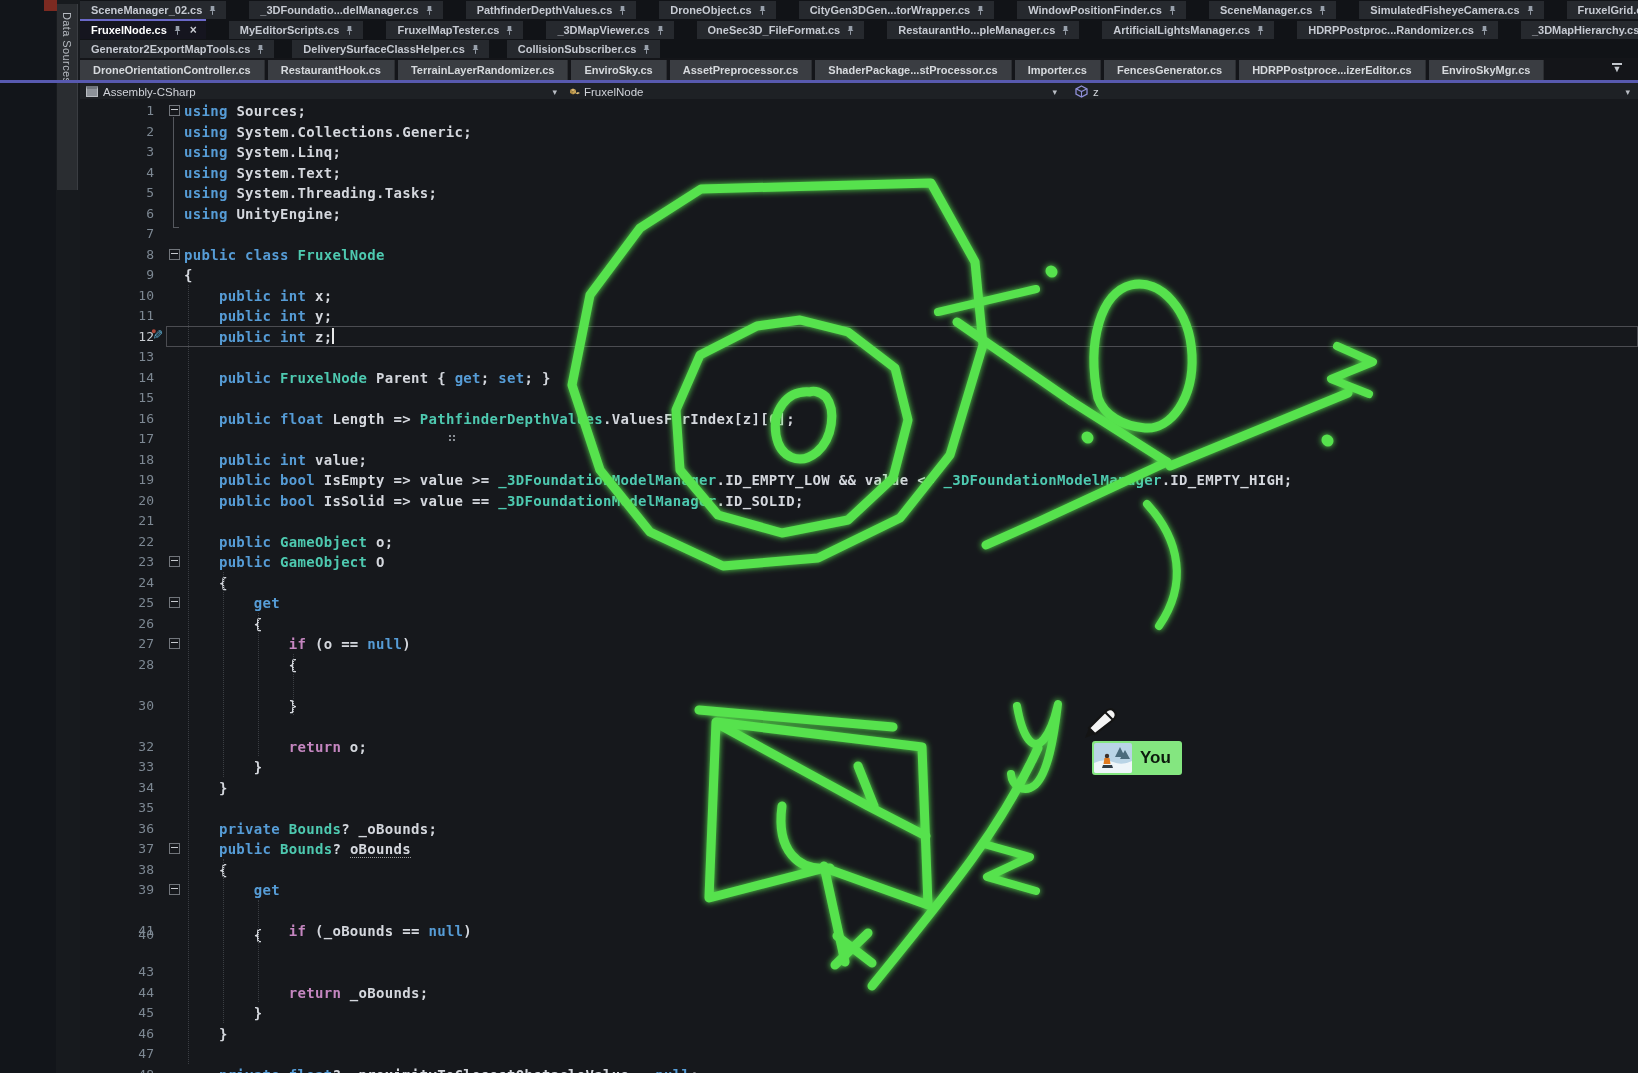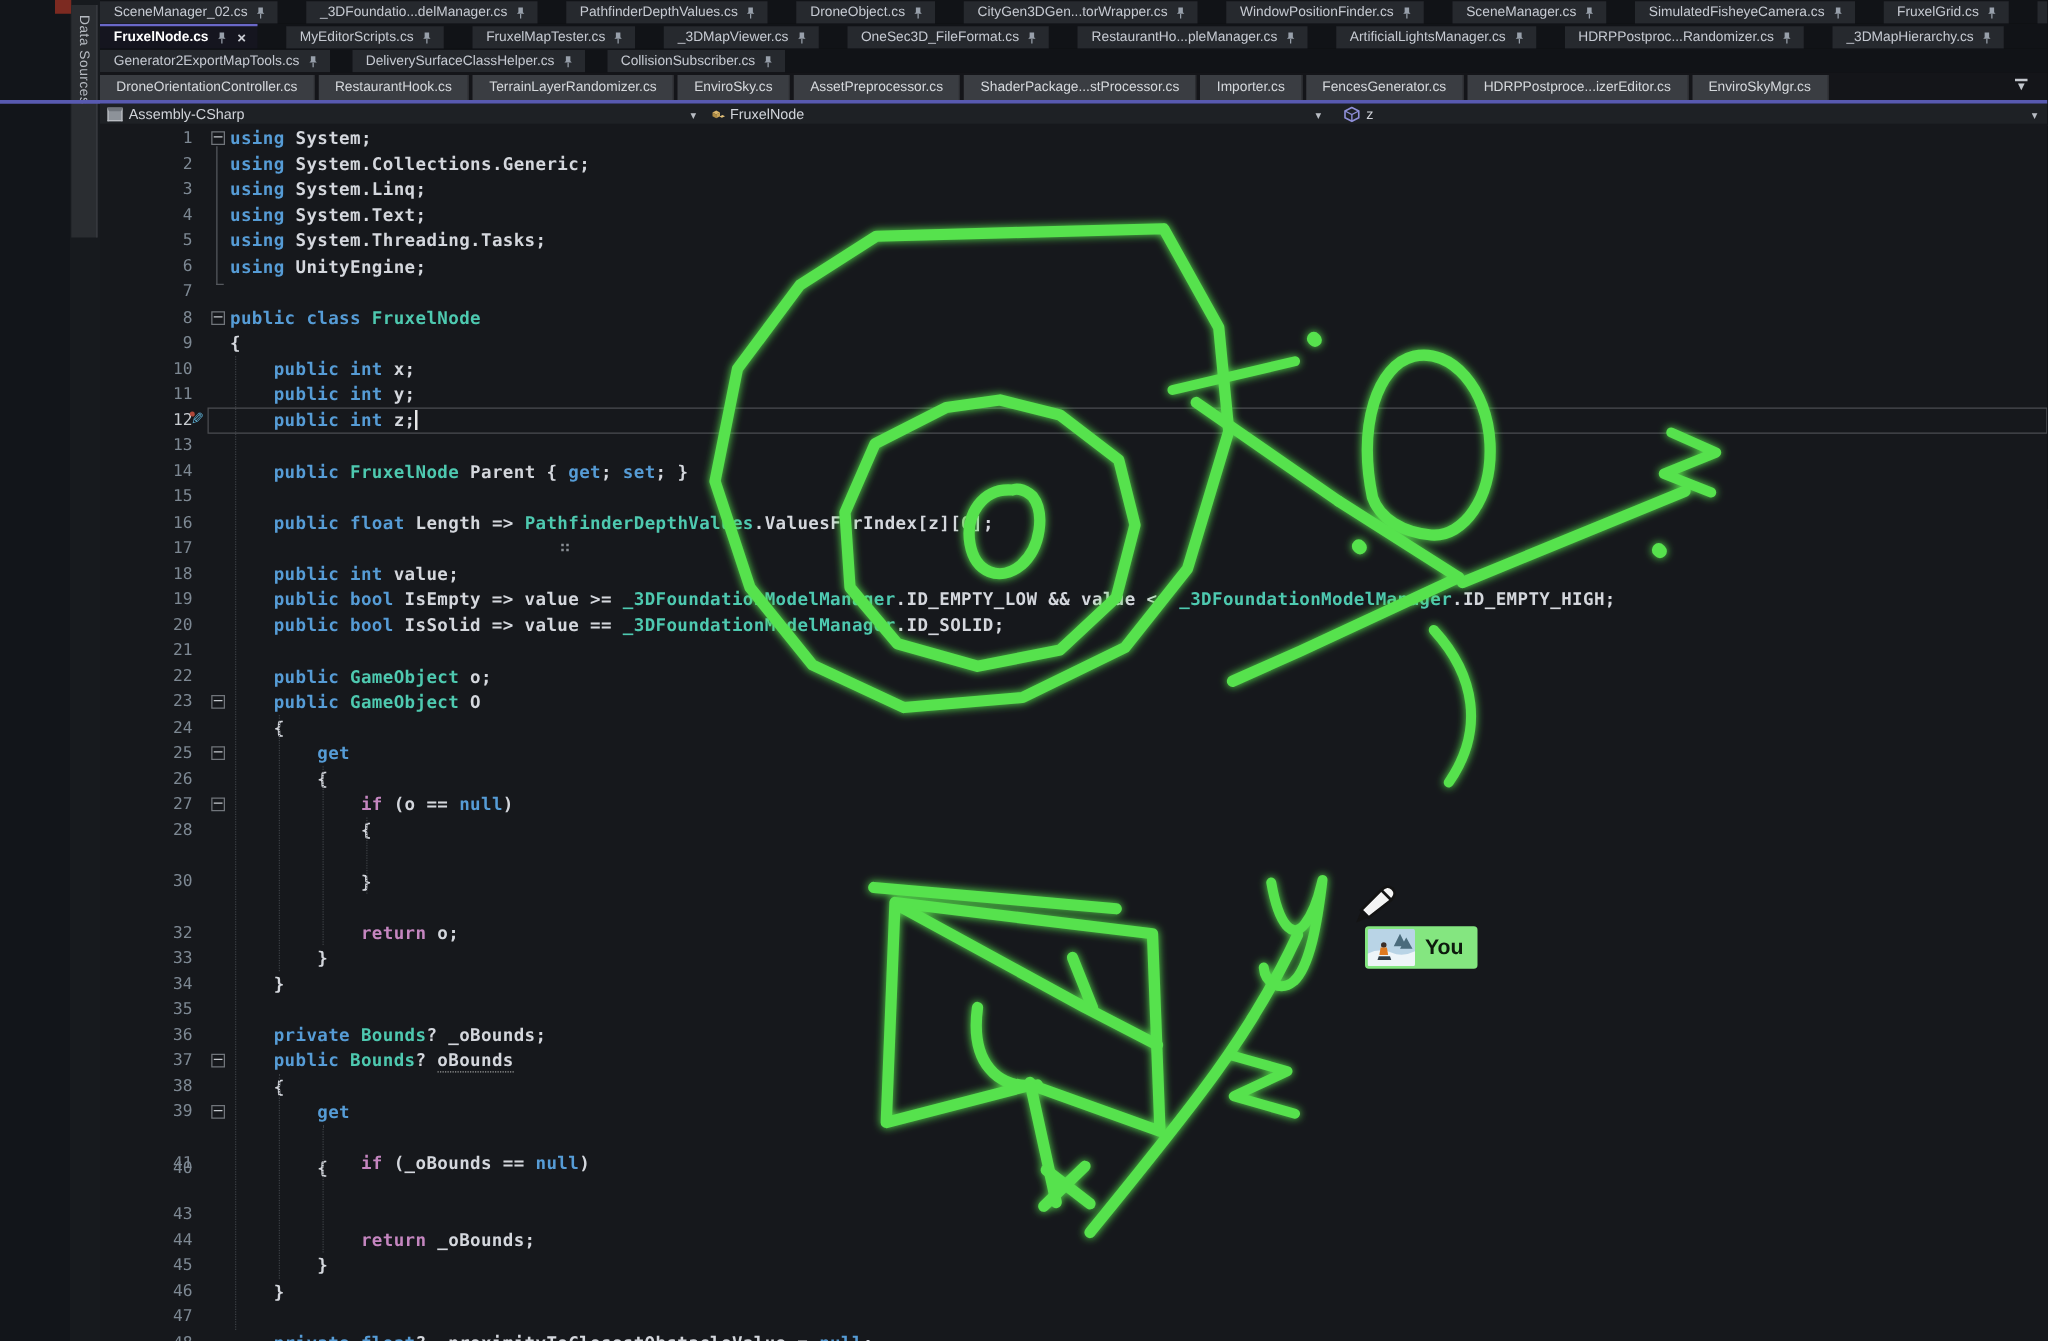--- a/index.html
+++ b/index.html
@@ -16,21 +16,21 @@
         padding-top:8px;box-sizing:border-box;}
 
   
   .tabs-region{position:absolute;left:80px;top:0;right:0;}
   .tabrow{position:relative;display:flex;align-items:flex-end;overflow:hidden;background:#111317;}
   .tabrow.r1{height:19px;}
   .tabrow.r2{height:20px;}
   .tabrow.r3{height:19px;}
   .tabrow.r4{height:22px;background:#141519;}
   .tab{display:flex;align-items:center;gap:6px;height:18px;padding:0 9px 0 11px;margin-right:23px;
-       background:#26292e;color:#c6cad2;font-size:11px;white-space:nowrap;cursor:default;}
+       background:#26292e;color:#c6cad2;font-size:11px;white-space:nowrap;cursor:default;font-weight:bold;}
   .tabrow.r3 .tab{margin-right:18px;}
   .tab .close{color:#c9ccd2;font-size:12px;line-height:10px;margin-left:2px;}
   .tab.active{background:#15151f;border-top:2px solid #6a68c8;height:18px;color:#ffffff;font-weight:bold;}
   .tabrow.r4 .tab{background:#3a3d42;color:#d6d9dd;margin-right:3px;padding:0 13px;height:20px;border-right:1px solid #2c2e32;}
   .pin{display:inline-block;line-height:0;}
   .overflow-btn{position:absolute;right:14px;bottom:4px;width:14px;height:13px;color:#c3c7cd;}
   .overflow-btn .bar{width:10px;height:2px;background:#c3c7cd;margin:0 auto 1px;}
   .overflow-btn .car{font-size:9px;line-height:7px;text-align:center;}
 
   .purple-line{position:absolute;left:0px;top:80px;right:0;height:3px;background:#585ab0;}
@@ -318,21 +318,21 @@
     <div class="guide" style="left: 108px; top: 185.5px; height: 779px;"></div>
     <div class="guide" style="left: 143px; top: 472.5px; height: 205px;"></div>
     <div class="guide" style="left: 178px; top: 513.5px; height: 143.5px;"></div>
     <div class="guide" style="left: 213px; top: 554.5px; height: 61.5px;"></div>
     <div class="guide" style="left: 143px; top: 759.5px; height: 164px;"></div>
     <div class="guide" style="left: 178px; top: 800.5px; height: 102.5px;"></div>
     <div class="scope-line" style="top: 17.5px; height: 110.5px;"></div>
     <div class="cur-line" style="top: 226.5px;"></div>
     <div class="cl" style="top: 1px;">
       <span class="ln">1</span>
-      <span class="codeline"><span class="s-k">using</span><span class="s-p"> System;</span></span>
+      <span class="codeline"><span class="s-k">using</span><span class="s-p"> Sources;</span></span>
     </div>
     <div class="cl" style="top: 21.5px;">
       <span class="ln">2</span>
       <span class="codeline"><span class="s-k">using</span><span class="s-p"> System.Collections.Generic;</span></span>
     </div>
     <div class="cl" style="top: 42px;">
       <span class="ln">3</span>
       <span class="codeline"><span class="s-k">using</span><span class="s-p"> System.Linq;</span></span>
     </div>
     <div class="cl" style="top: 62.5px;">

